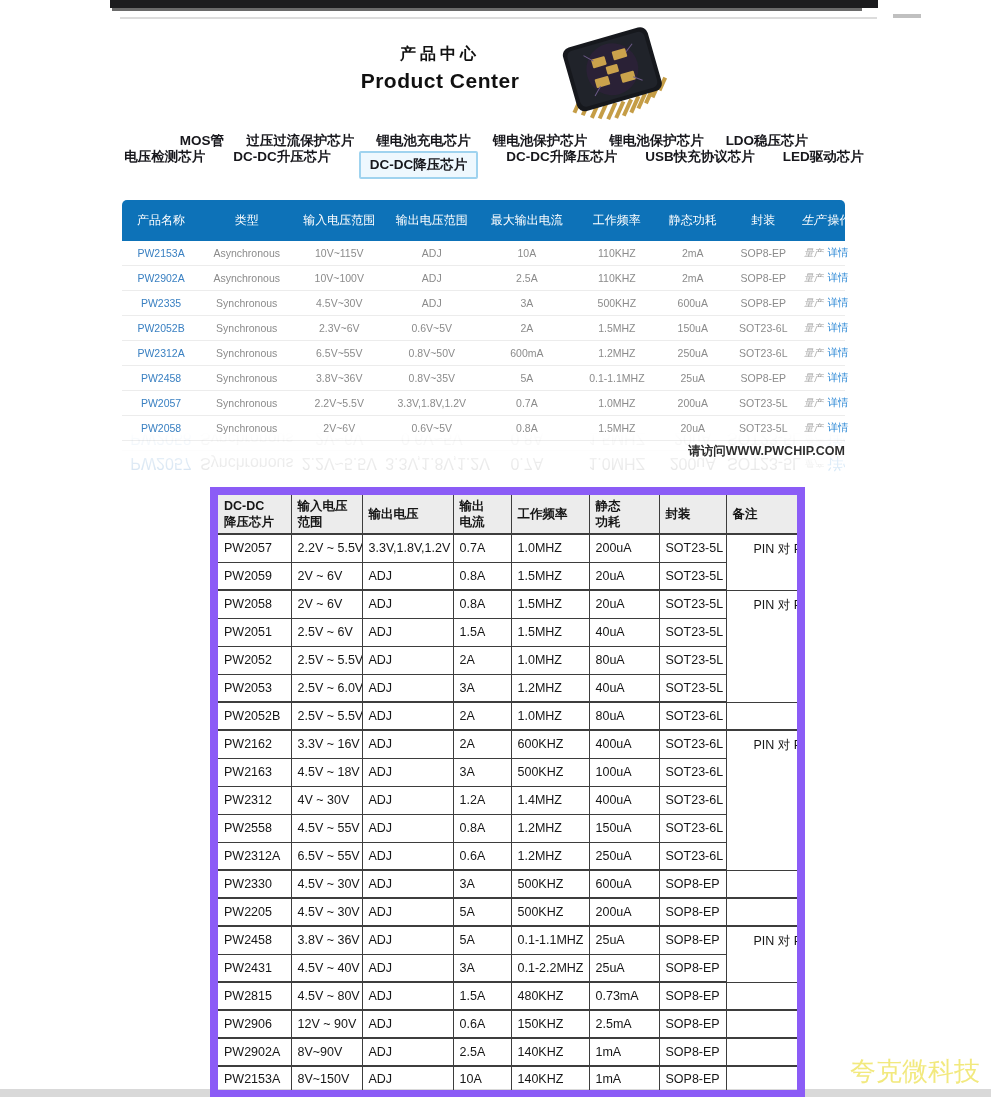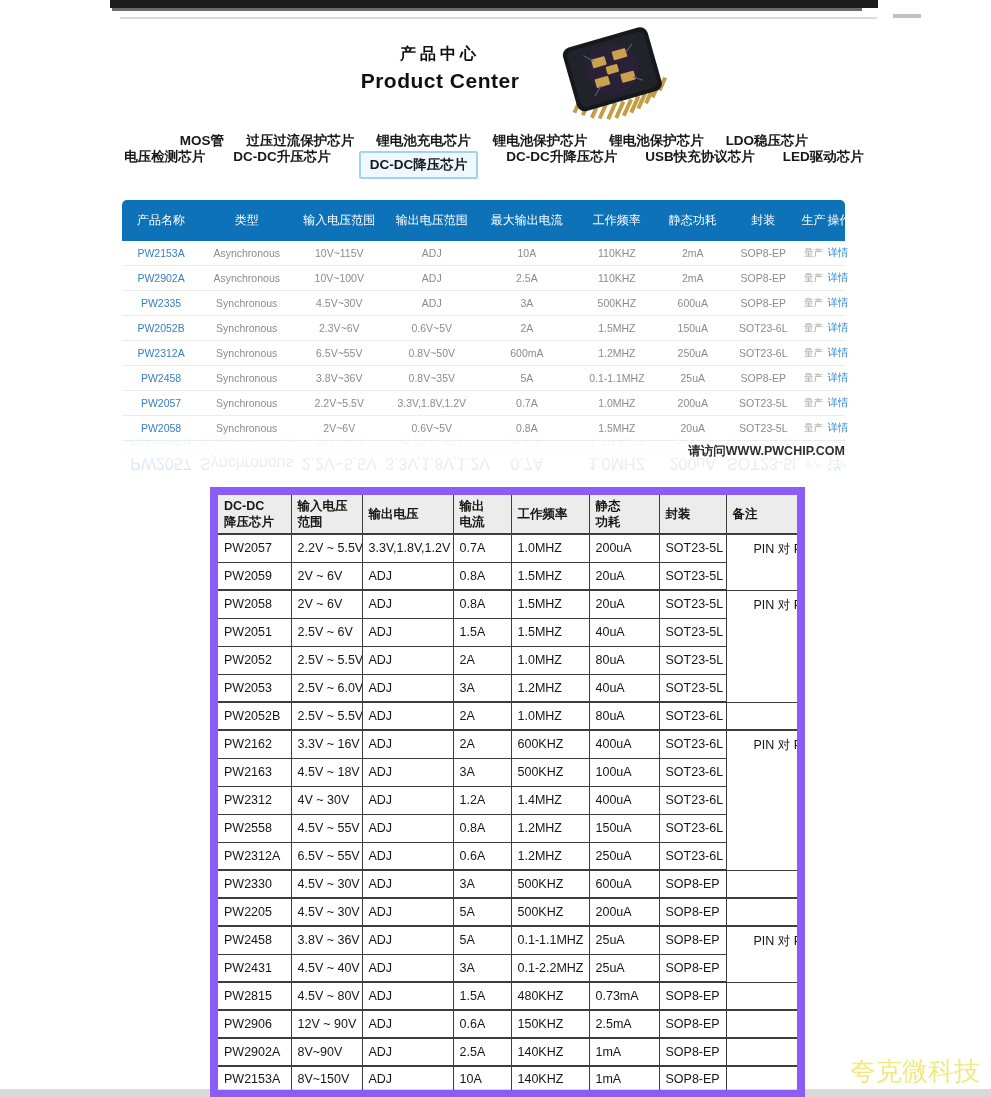--- a/index.html
+++ b/index.html
@@ -27,21 +27,21 @@
   .nav-item.active { border:2px solid #9fd3ef; background:#eef8fe; padding:3px 9px; border-radius:2px;margin-top:16px; }
 
   
   .ptable { position:absolute; left:122px; top:200px; width:723px; font-size:10.5px; }
   .pt-header { display:flex; height:41px; background:#0d72b8; color:#fff; font-size:12px; border-radius:5px 5px 0 0; align-items:center; }
   .pt-header .pt-cell { font-weight:normal; }
   .pt-row { display:flex; height:25px; align-items:center; border-bottom:1px solid #ececec; color:#8b8b8b; background:#fff; }
   .pt-cell { text-align:center; white-space:nowrap; overflow:visible; }
   .pt-cell.c0 { width:10.8%; } .pt-cell.c1 { width:12.9%; } .pt-cell.c2 { width:12.7%; }
   .pt-cell.c3 { width:12.9%; } .pt-cell.c4 { width:13.4%; } .pt-cell.c5 { width:11.5%; }
-  .pt-cell.c6 { width:9.5%; }  .pt-cell.c7 { width:10%; }   .pt-cell.c8 { width:3.9%; }
+  .pt-cell.c6 { width:9.5%; }  .pt-cell.c7 { width:10%; }   .pt-cell.c8 { width:3.9%;font-style:italic; }
   .pt-cell.c9 { width:2.4%; }
   .pt-name   { color:#3a80c2; cursor:pointer; }
   .pt-prod   { color:#a0a0a0; font-size:9.5px; }
   .pt-detail { color:#2f8ad6; cursor:pointer; }
 
   
   .reflection { position:absolute; left:122px; top:425px; width:723px; height:58px; overflow:hidden; pointer-events:none; }
   .reflection-rows { transform:scaleY(-1); opacity:0.22;
     -webkit-mask-image:linear-gradient(to bottom, rgba(0,0,0,1), rgba(0,0,0,0) 85%);
     mask-image:linear-gradient(to bottom, rgba(0,0,0,1), rgba(0,0,0,0) 85%); }

